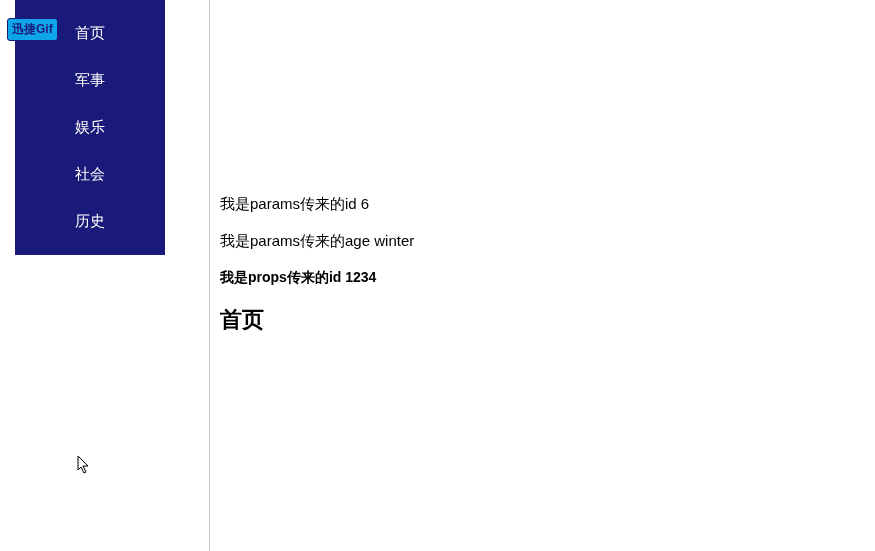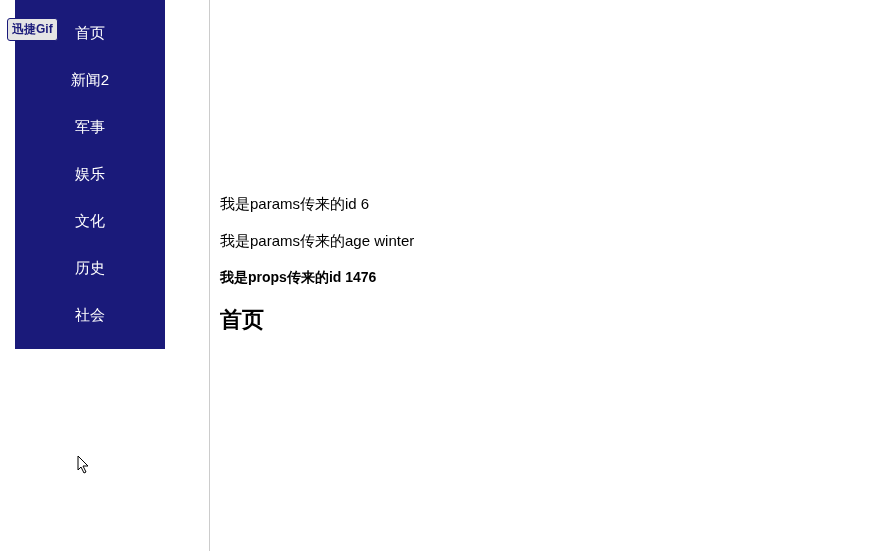--- a/index.html
+++ b/index.html
@@ -57,21 +57,21 @@
     .heading {
       font-size: 22px;
       font-weight: bold;
       margin-top: 18px;
       color: #000;
     }
     .badge {
       position: absolute;
       top: 18px;
       left: 7px;
-      background: #e5e5e5;
+      background: #0ea5e9;
       color: #1a1a7a;
       font-weight: bold;
       font-size: 12px;
       padding: 2px 4px;
       border-radius: 3px;
       border: 1px solid #1a1a7a;
       z-index: 10;
     }
     .cursor {
       position: absolute;
@@ -89,43 +89,37 @@
   <span>迅捷Gif</span>
 </div>
 
 <div class="container">
   <div class="sidebar-wrapper">
     <nav class="sidebar">
       <div class="sidebar-item">
         <span>首页</span>
       </div>
       <div class="sidebar-item">
-        <span>新闻2</span>
-      </div>
-      <div class="sidebar-item">
         <span>军事</span>
       </div>
       <div class="sidebar-item">
         <span>娱乐</span>
       </div>
       <div class="sidebar-item">
-        <span>文化</span>
+        <span>社会</span>
       </div>
       <div class="sidebar-item">
         <span>历史</span>
-      </div>
-      <div class="sidebar-item">
-        <span>社会</span>
       </div>
     </nav>
   </div>
 
   <main class="main">
     <p class="content-line">我是params传来的id 6</p>
     <p class="content-line">我是params传来的age winter</p>
-    <p class="content-bold">我是props传来的id 1476</p>
+    <p class="content-bold">我是props传来的id 1234</p>
     <h2 class="heading">首页</h2>
   </main>
 </div>
 
 <svg class="cursor" viewBox="0 0 14 20">
   <path d="M1 1 L1 15 L4 12 L7 18 L9 17 L6 11 L11 11 Z" fill="white" stroke="black" stroke-width="1"></path>
 </svg>
 
 </body></html>

